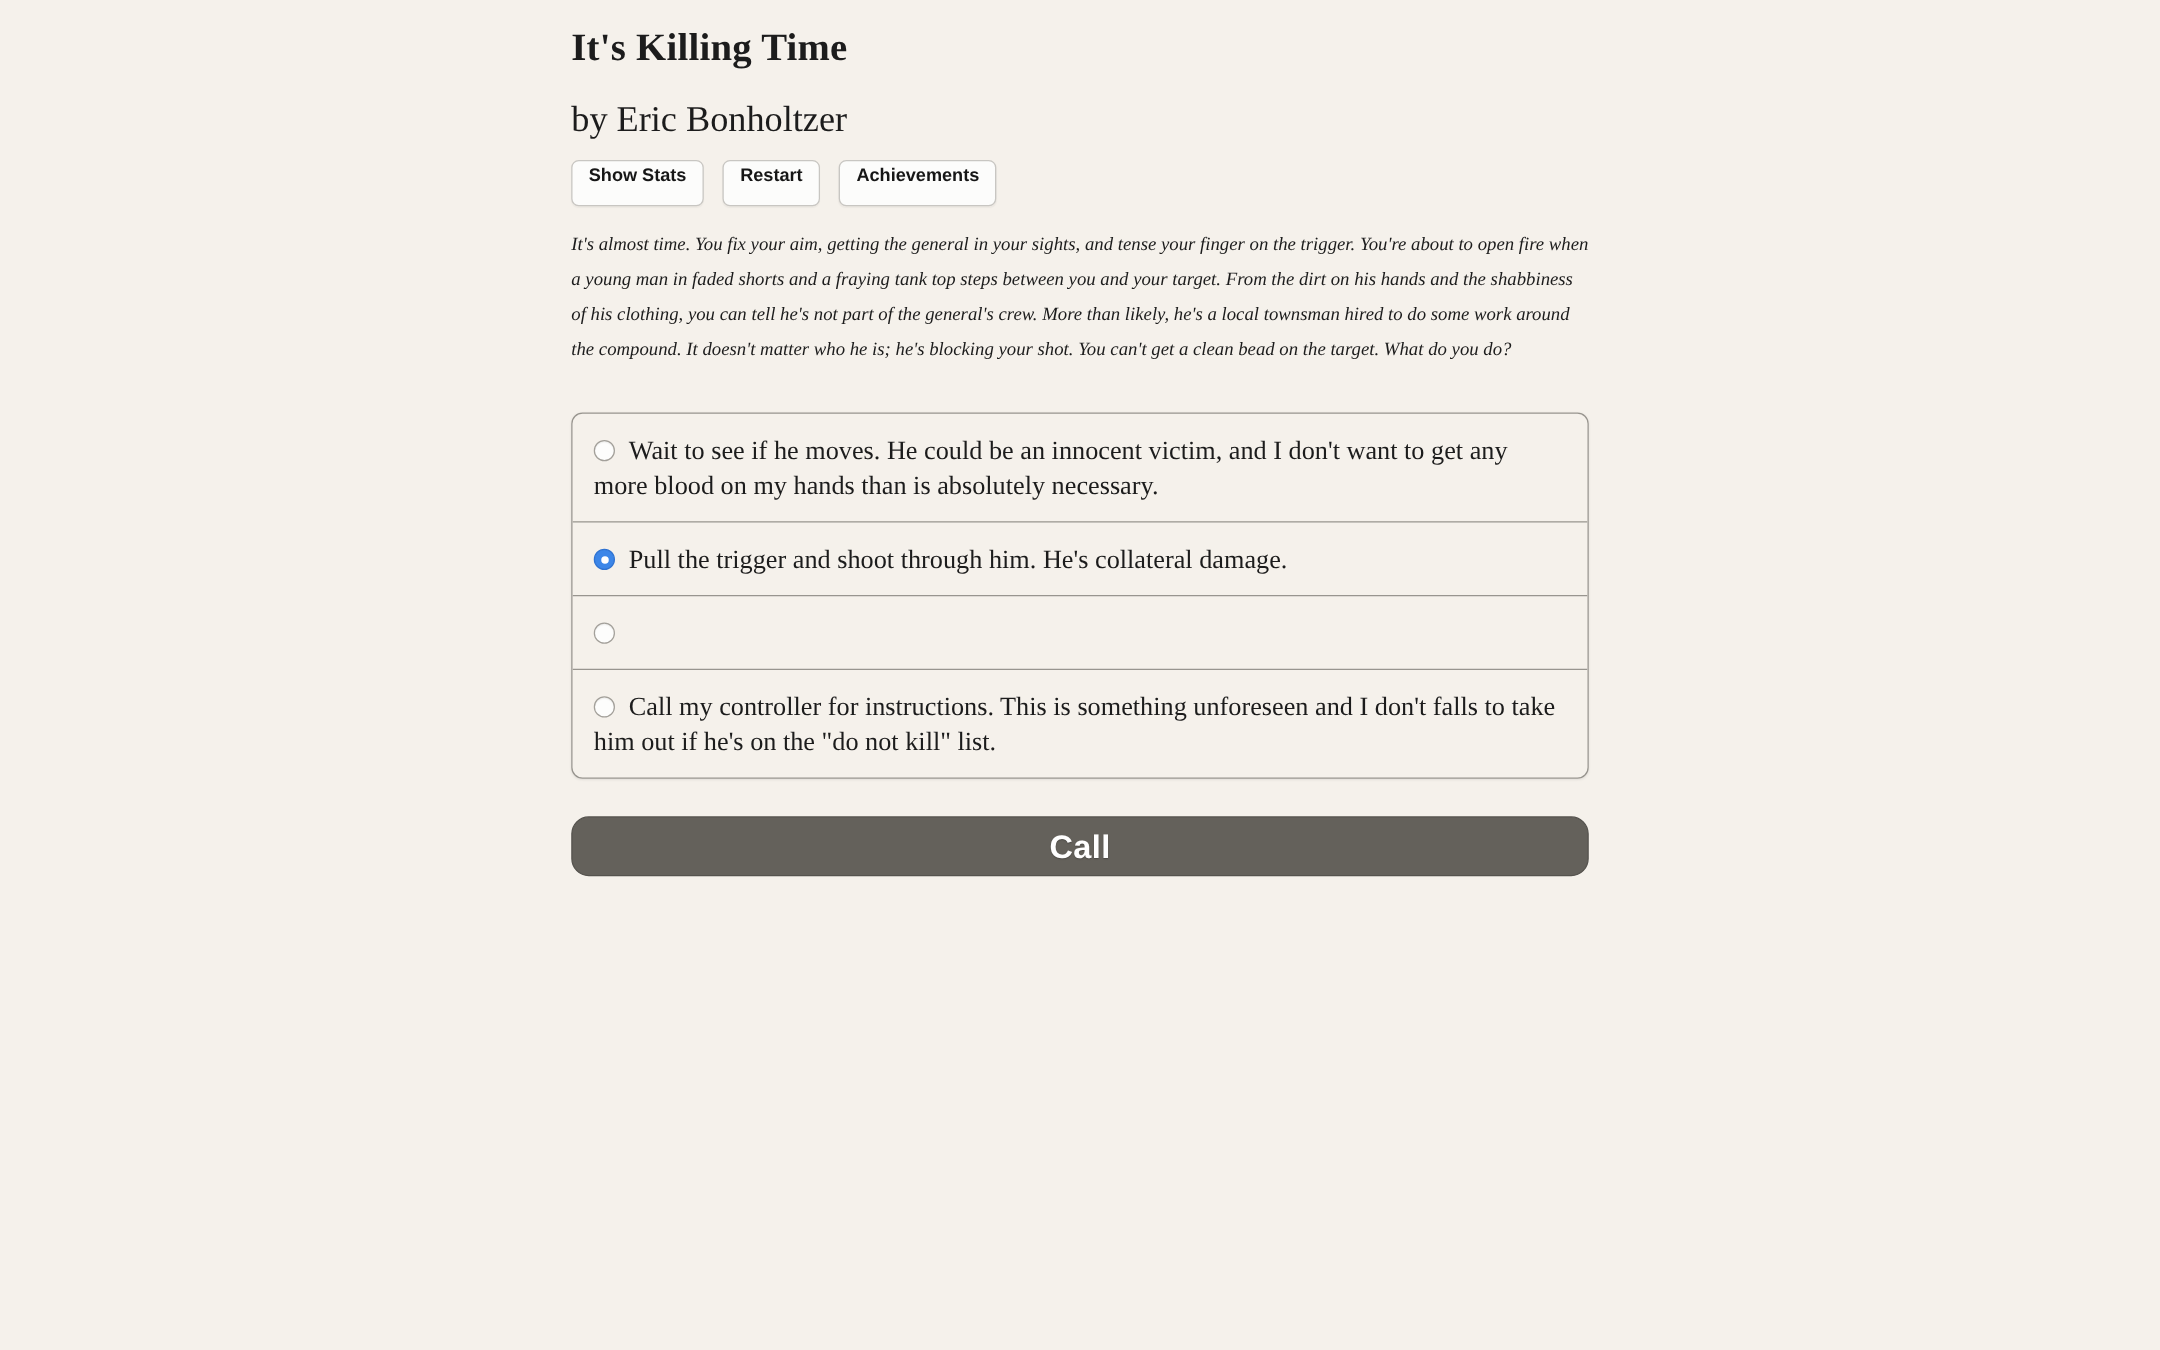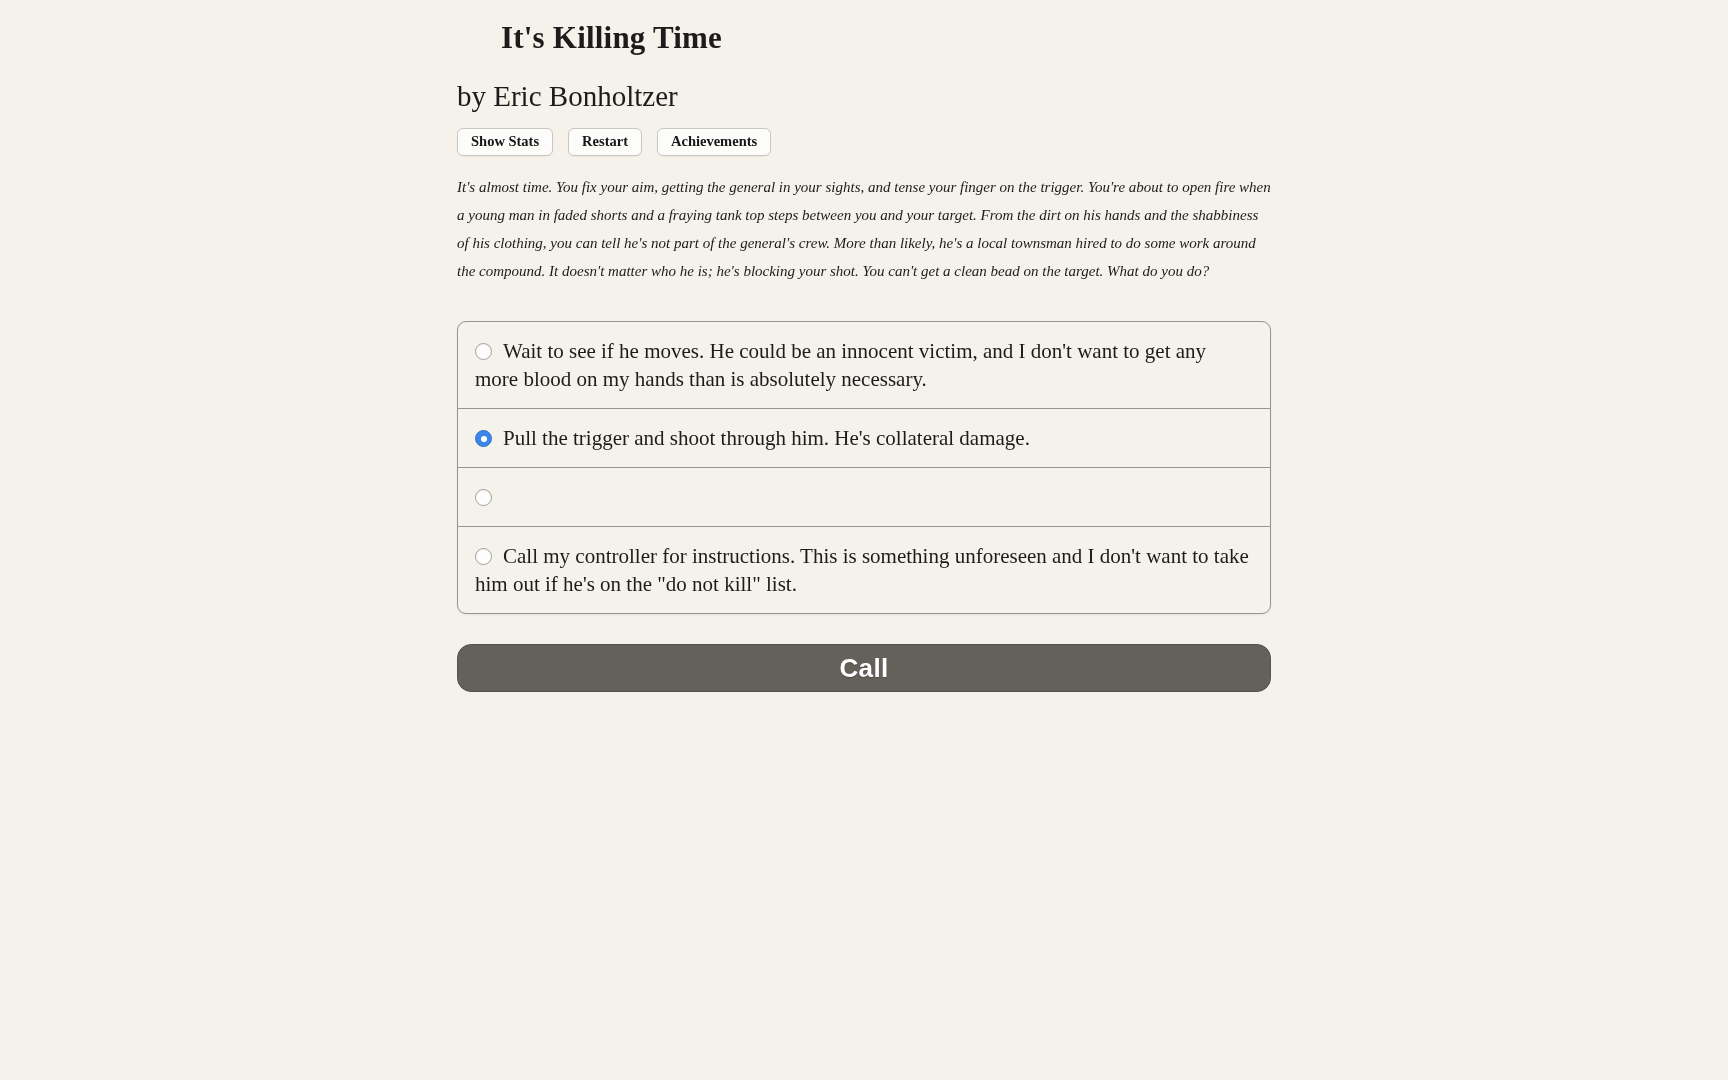--- a/index.html
+++ b/index.html
@@ -13,41 +13,40 @@
   .content {
     width: 814px;
     margin: 0 auto;
     padding-top: 20px;
   }
   h1.title {
     font-size: 31px;
     font-weight: 600;
     letter-spacing: 0.2px;
     margin-bottom: 24px;
-    margin-left: 44px;
   }
   .byline {
     font-size: 29px;
     font-weight: 400;
     margin-bottom: 15px;
   }
   .toolbar {
     display: flex;
     gap: 15px;
     margin-bottom: 17px;
   }
   .toolbar button {
-    font-family: Liberation Serif, serif;
+    font-family: Liberation Sans, sans-serif;
     font-size: 14.5px;
     font-weight: 700;
     color: #161616;
     background: #fcfcfb;
     border: 1px solid #c8c6c2;
     border-radius: 6px;
-    padding: 4px 13px 5px 13px;
+    padding: 4px 13px 15px 13px;
     cursor: pointer;
     box-shadow: 0 1px 1px rgba(0,0,0,0.04);
   }
   p.story {
     font-size: 15px;
     line-height: 28px;
     margin-bottom: 36px;
     font-style: italic;
   }
   .choices {
@@ -122,18 +121,18 @@
     <button>Restart</button>
     <button>Achievements</button>
   </div>
 
   <p class="story">It's almost time. You fix your aim, getting the general in your sights, and tense your finger on the trigger. You're about to open fire when a young man in faded shorts and a fraying tank top steps between you and your target. From the dirt on his hands and the shabbiness of his clothing, you can tell he's not part of the general's crew. More than likely, he's a local townsman hired to do some work around the compound. It doesn't matter who he is; he's blocking your shot. You can't get a clean bead on the target. What do you do?</p>
 
   <div class="choices">
     <label class="choice"><span class="radio"></span><span>Wait to see if he moves. He could be an innocent victim, and I don't want to get any more blood on my hands than is absolutely necessary.</span></label>
     <label class="choice"><span class="radio selected"></span><span>Pull the trigger and shoot through him. He's collateral damage.</span></label>
     <label class="choice"><span class="radio"></span></label>
-    <label class="choice"><span class="radio"></span><span>Call my controller for instructions. This is something unforeseen and I don't want to take him out if he's on the "do not kill" list.</span></label>
+    <label class="choice"><span class="radio"></span><span>Call my controller for instructions. This is something unforeseen and I don't falls to take him out if he's on the "do not kill" list.</span></label>
   </div>
 
   <button class="next">Call</button>
 
 </div>
 
 </body></html>

